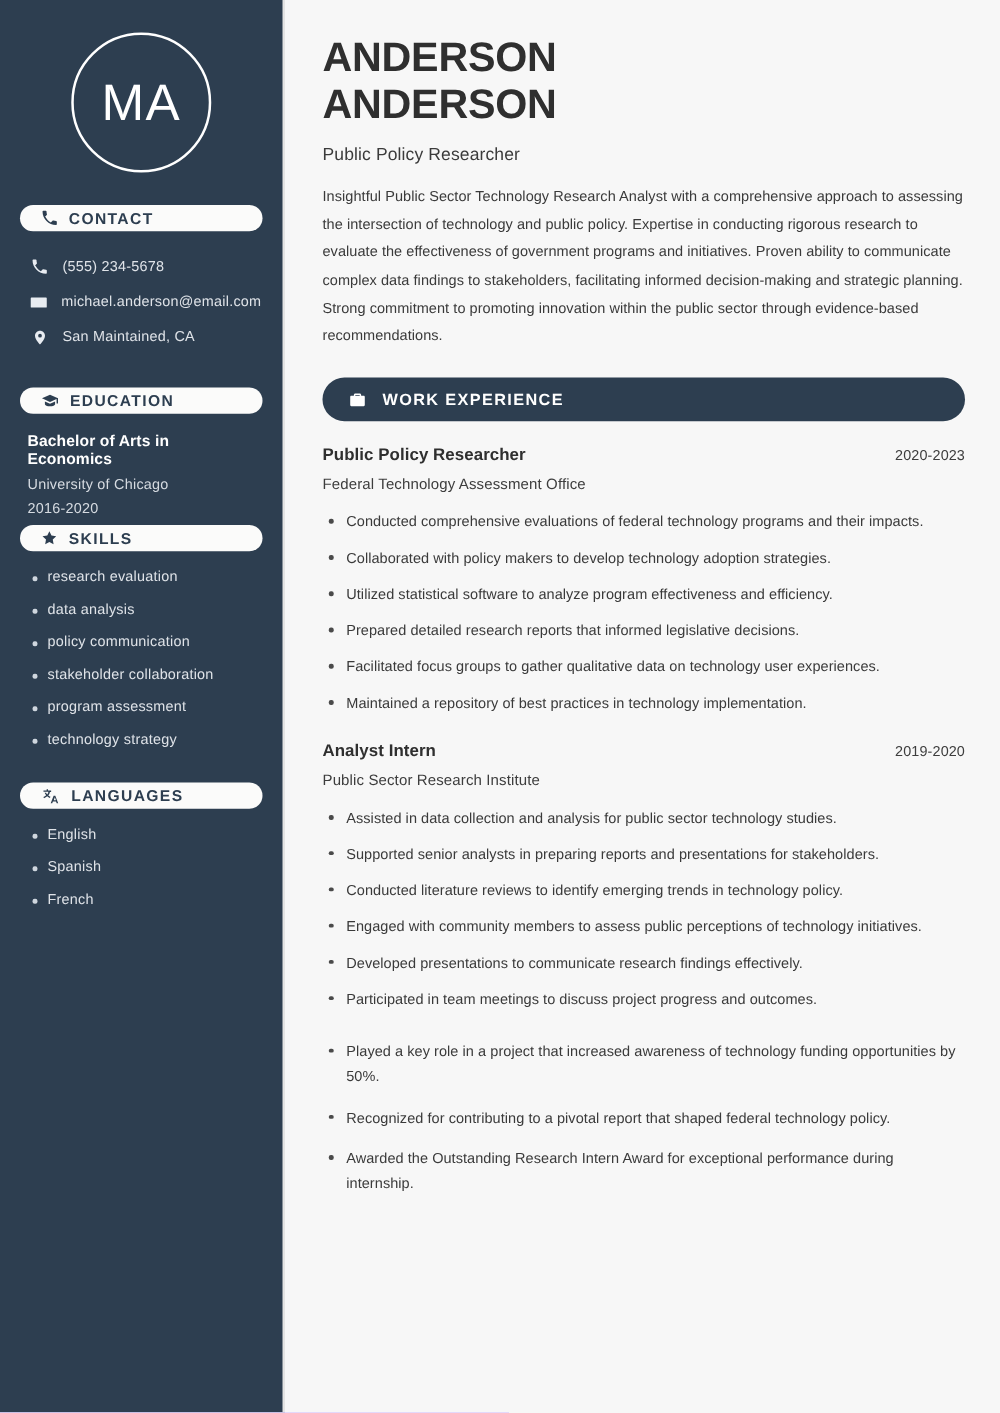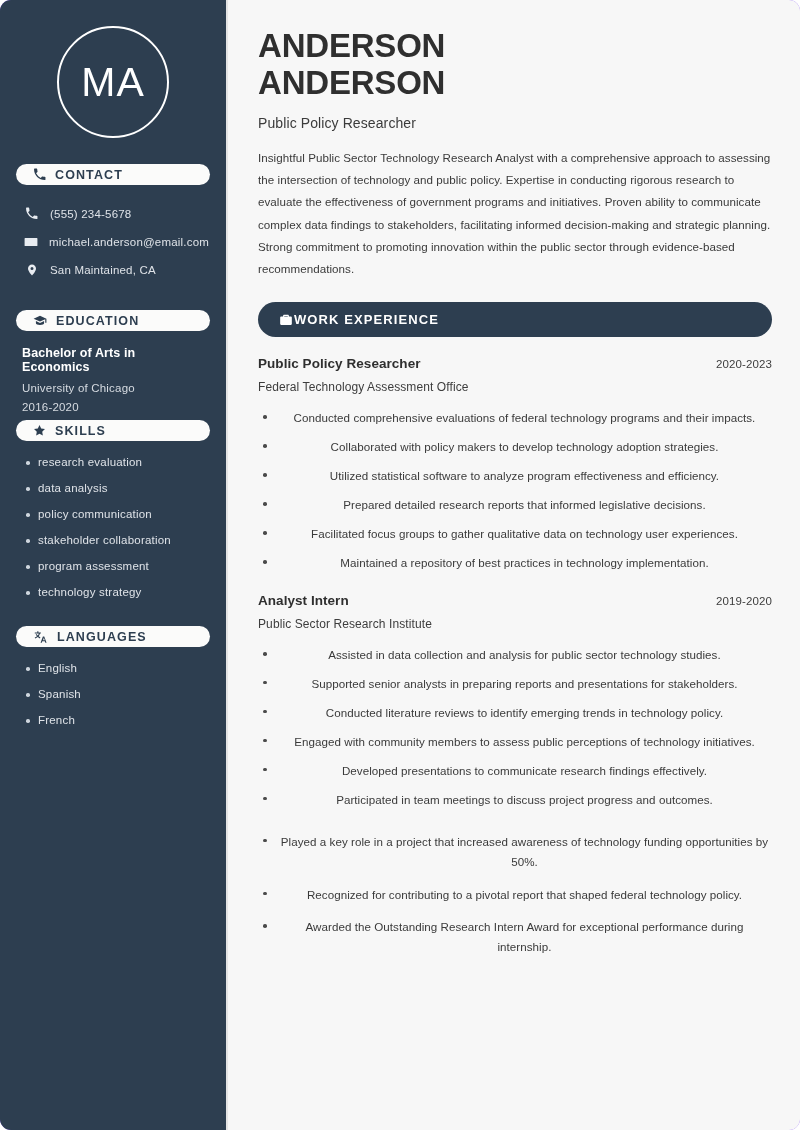--- a/index.html
+++ b/index.html
@@ -11,21 +11,20 @@
     font-family: "Liberation Sans", sans-serif;
   }
 
   .page {
     position: relative;
     width: 800px;
     height: 1130px;
     background: #8b5cf6;
     display: flex;
     overflow: hidden;
-    border-radius: 11px;
   }
 
   
   .sidebar {
     width: 228px;
     min-width: 228px;
     background: #2d3e50;
     padding: 0 16px;
     border-right: 2px solid #e4e4e4;
     position: relative;
@@ -152,21 +151,21 @@
     letter-spacing: 0.05px;
   }
 
   
   .pill-dark {
     background: #2d3e50;
     border-radius: 999px;
     height: 35px;
     display: flex;
     align-items: center;
-    gap: 1px;
+    gap: 13px;
     padding: 0 21px;
     margin-bottom: 19px;
   }
   .pill-dark .pill-label {
     color: #ffffff;
     font-size: 13px;
     font-weight: bold;
     letter-spacing: 1.1px;
   }
   .pill-dark svg { display:block; }
@@ -190,21 +189,21 @@
     letter-spacing: 0.1px;
   }
   .job-org {
     color: #3d3d3d;
     font-size: 12px;
     margin-top: 9px;
     margin-bottom: 14px;
     letter-spacing: 0.1px;
   }
 
-  .bullets { list-style: none; padding-left: 2px; text-align: center; }
+  .bullets { list-style: none; padding-left: 2px; }
   .bullets li {
     color: #3a3a3a;
     font-size: 11.6px;
     line-height: 1.72;
     position: relative;
     padding-left: 17px;
     margin-bottom: 9px;
     letter-spacing: 0.05px;
   }
   .bullets li::before {

